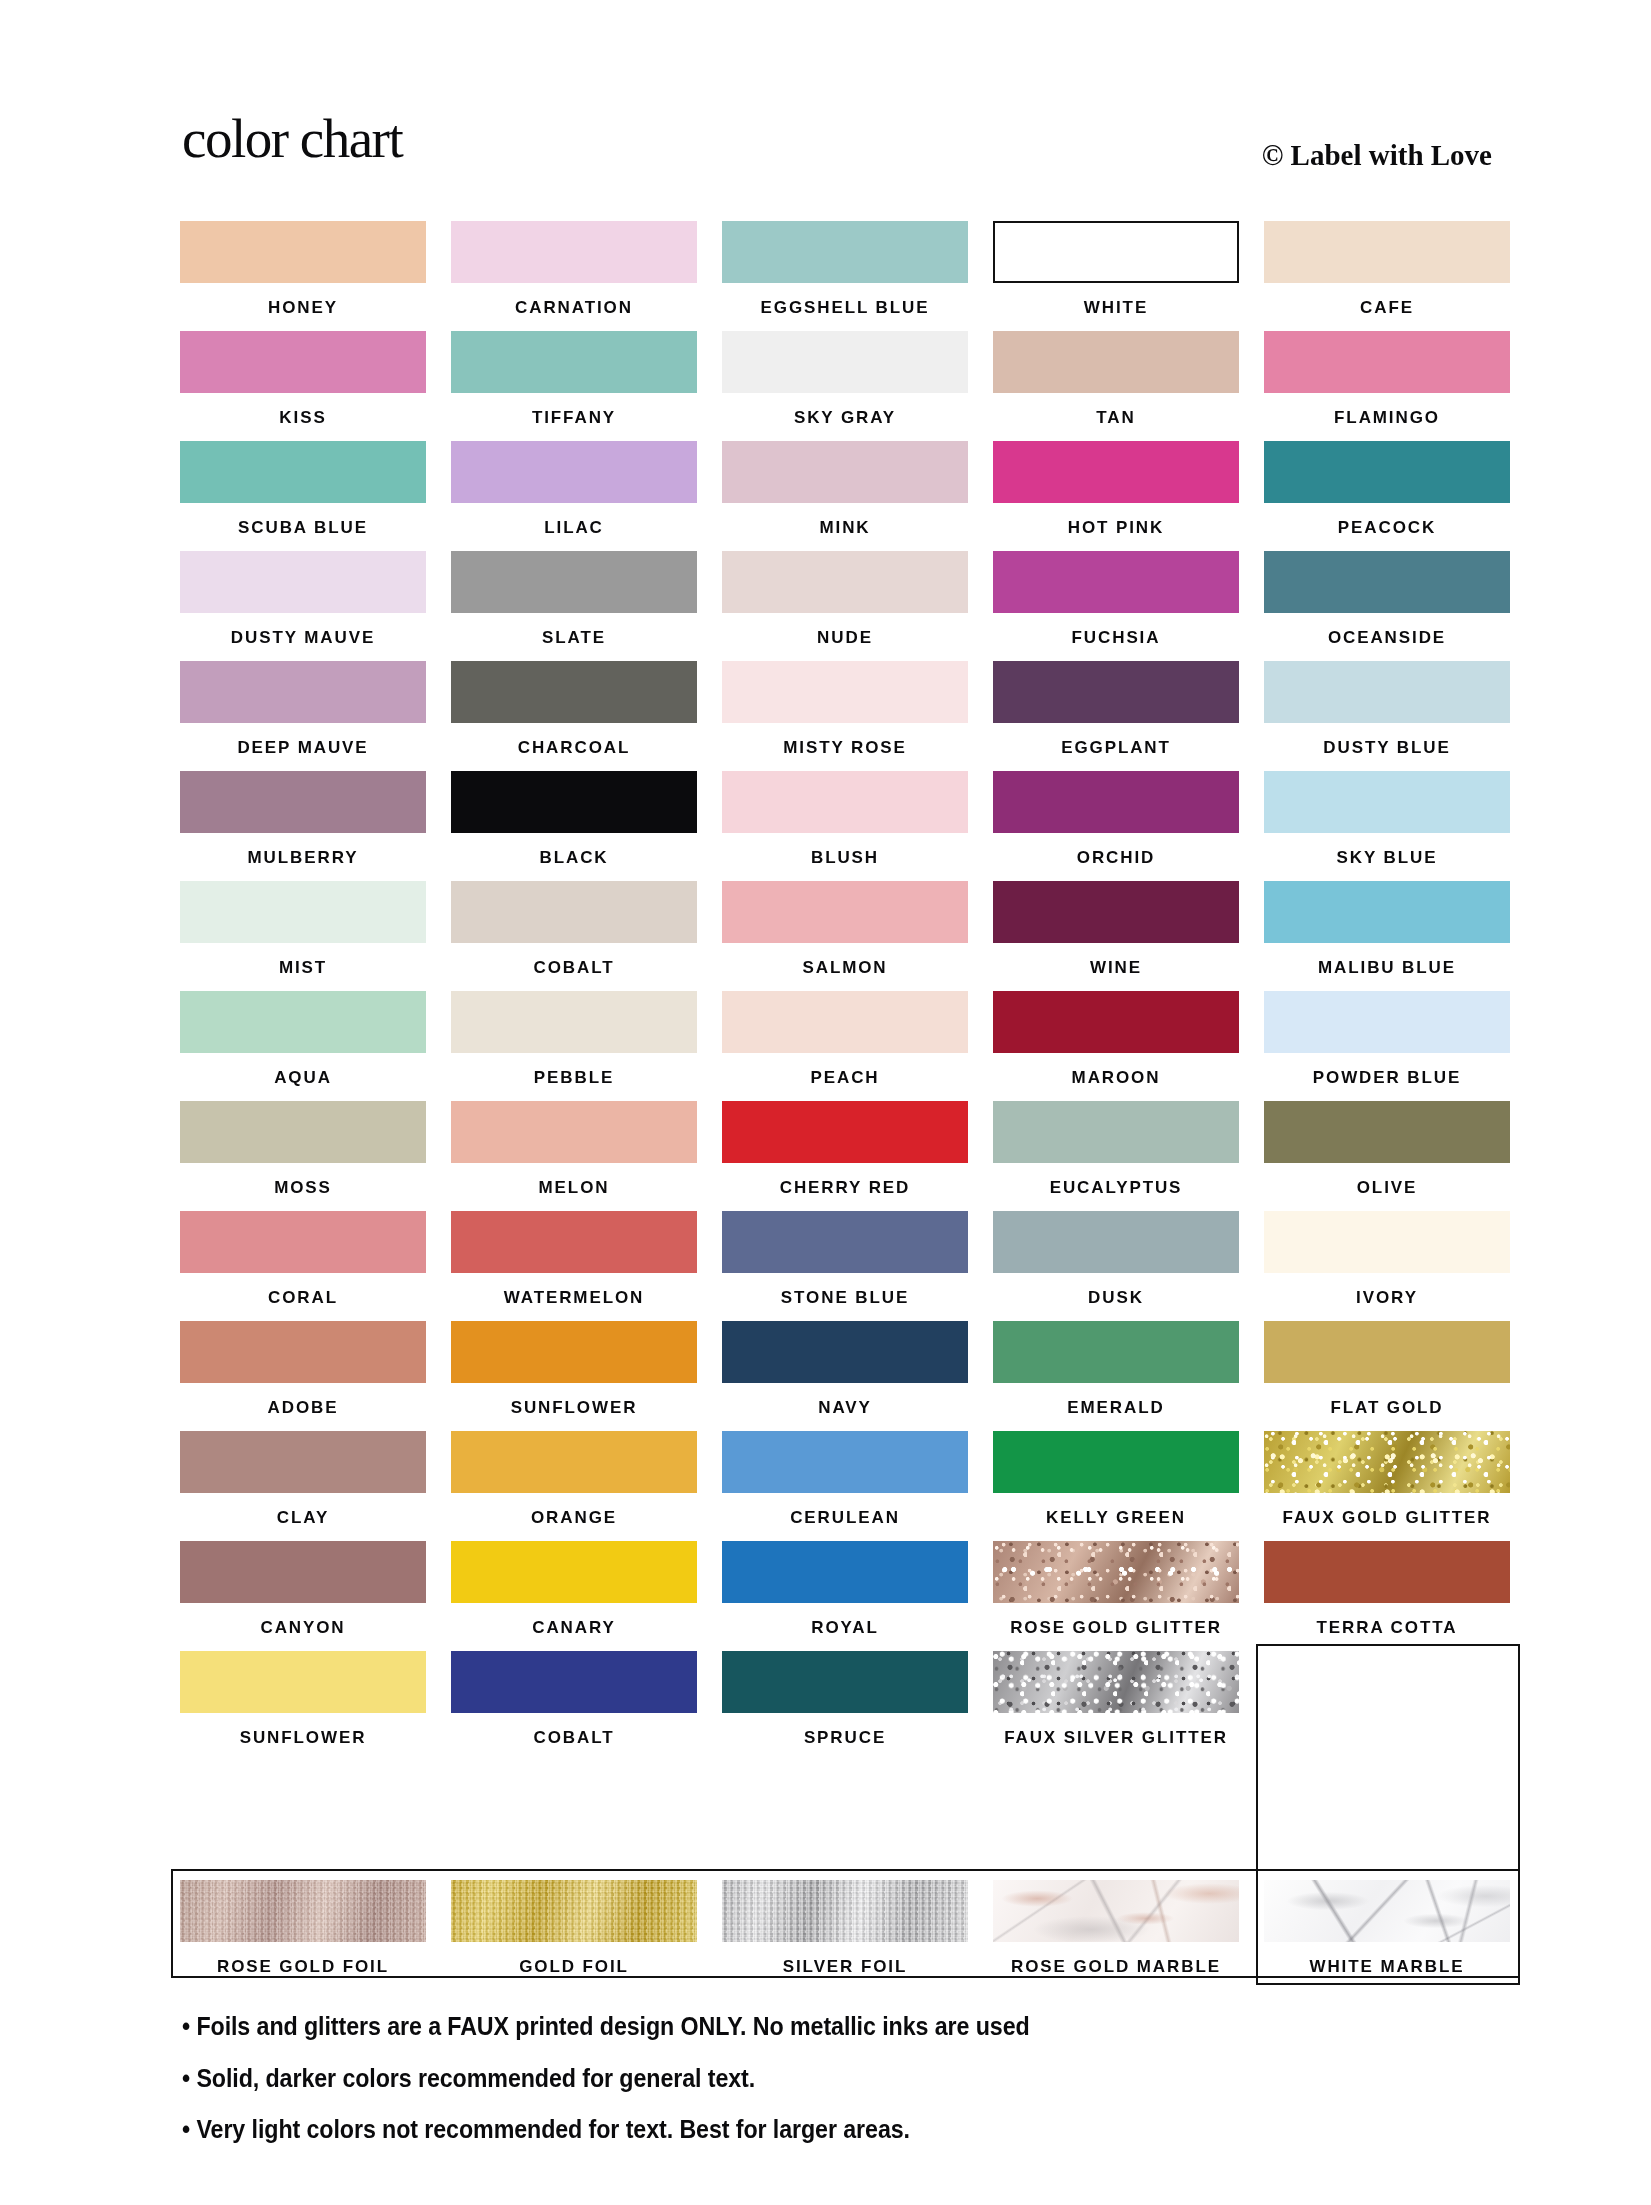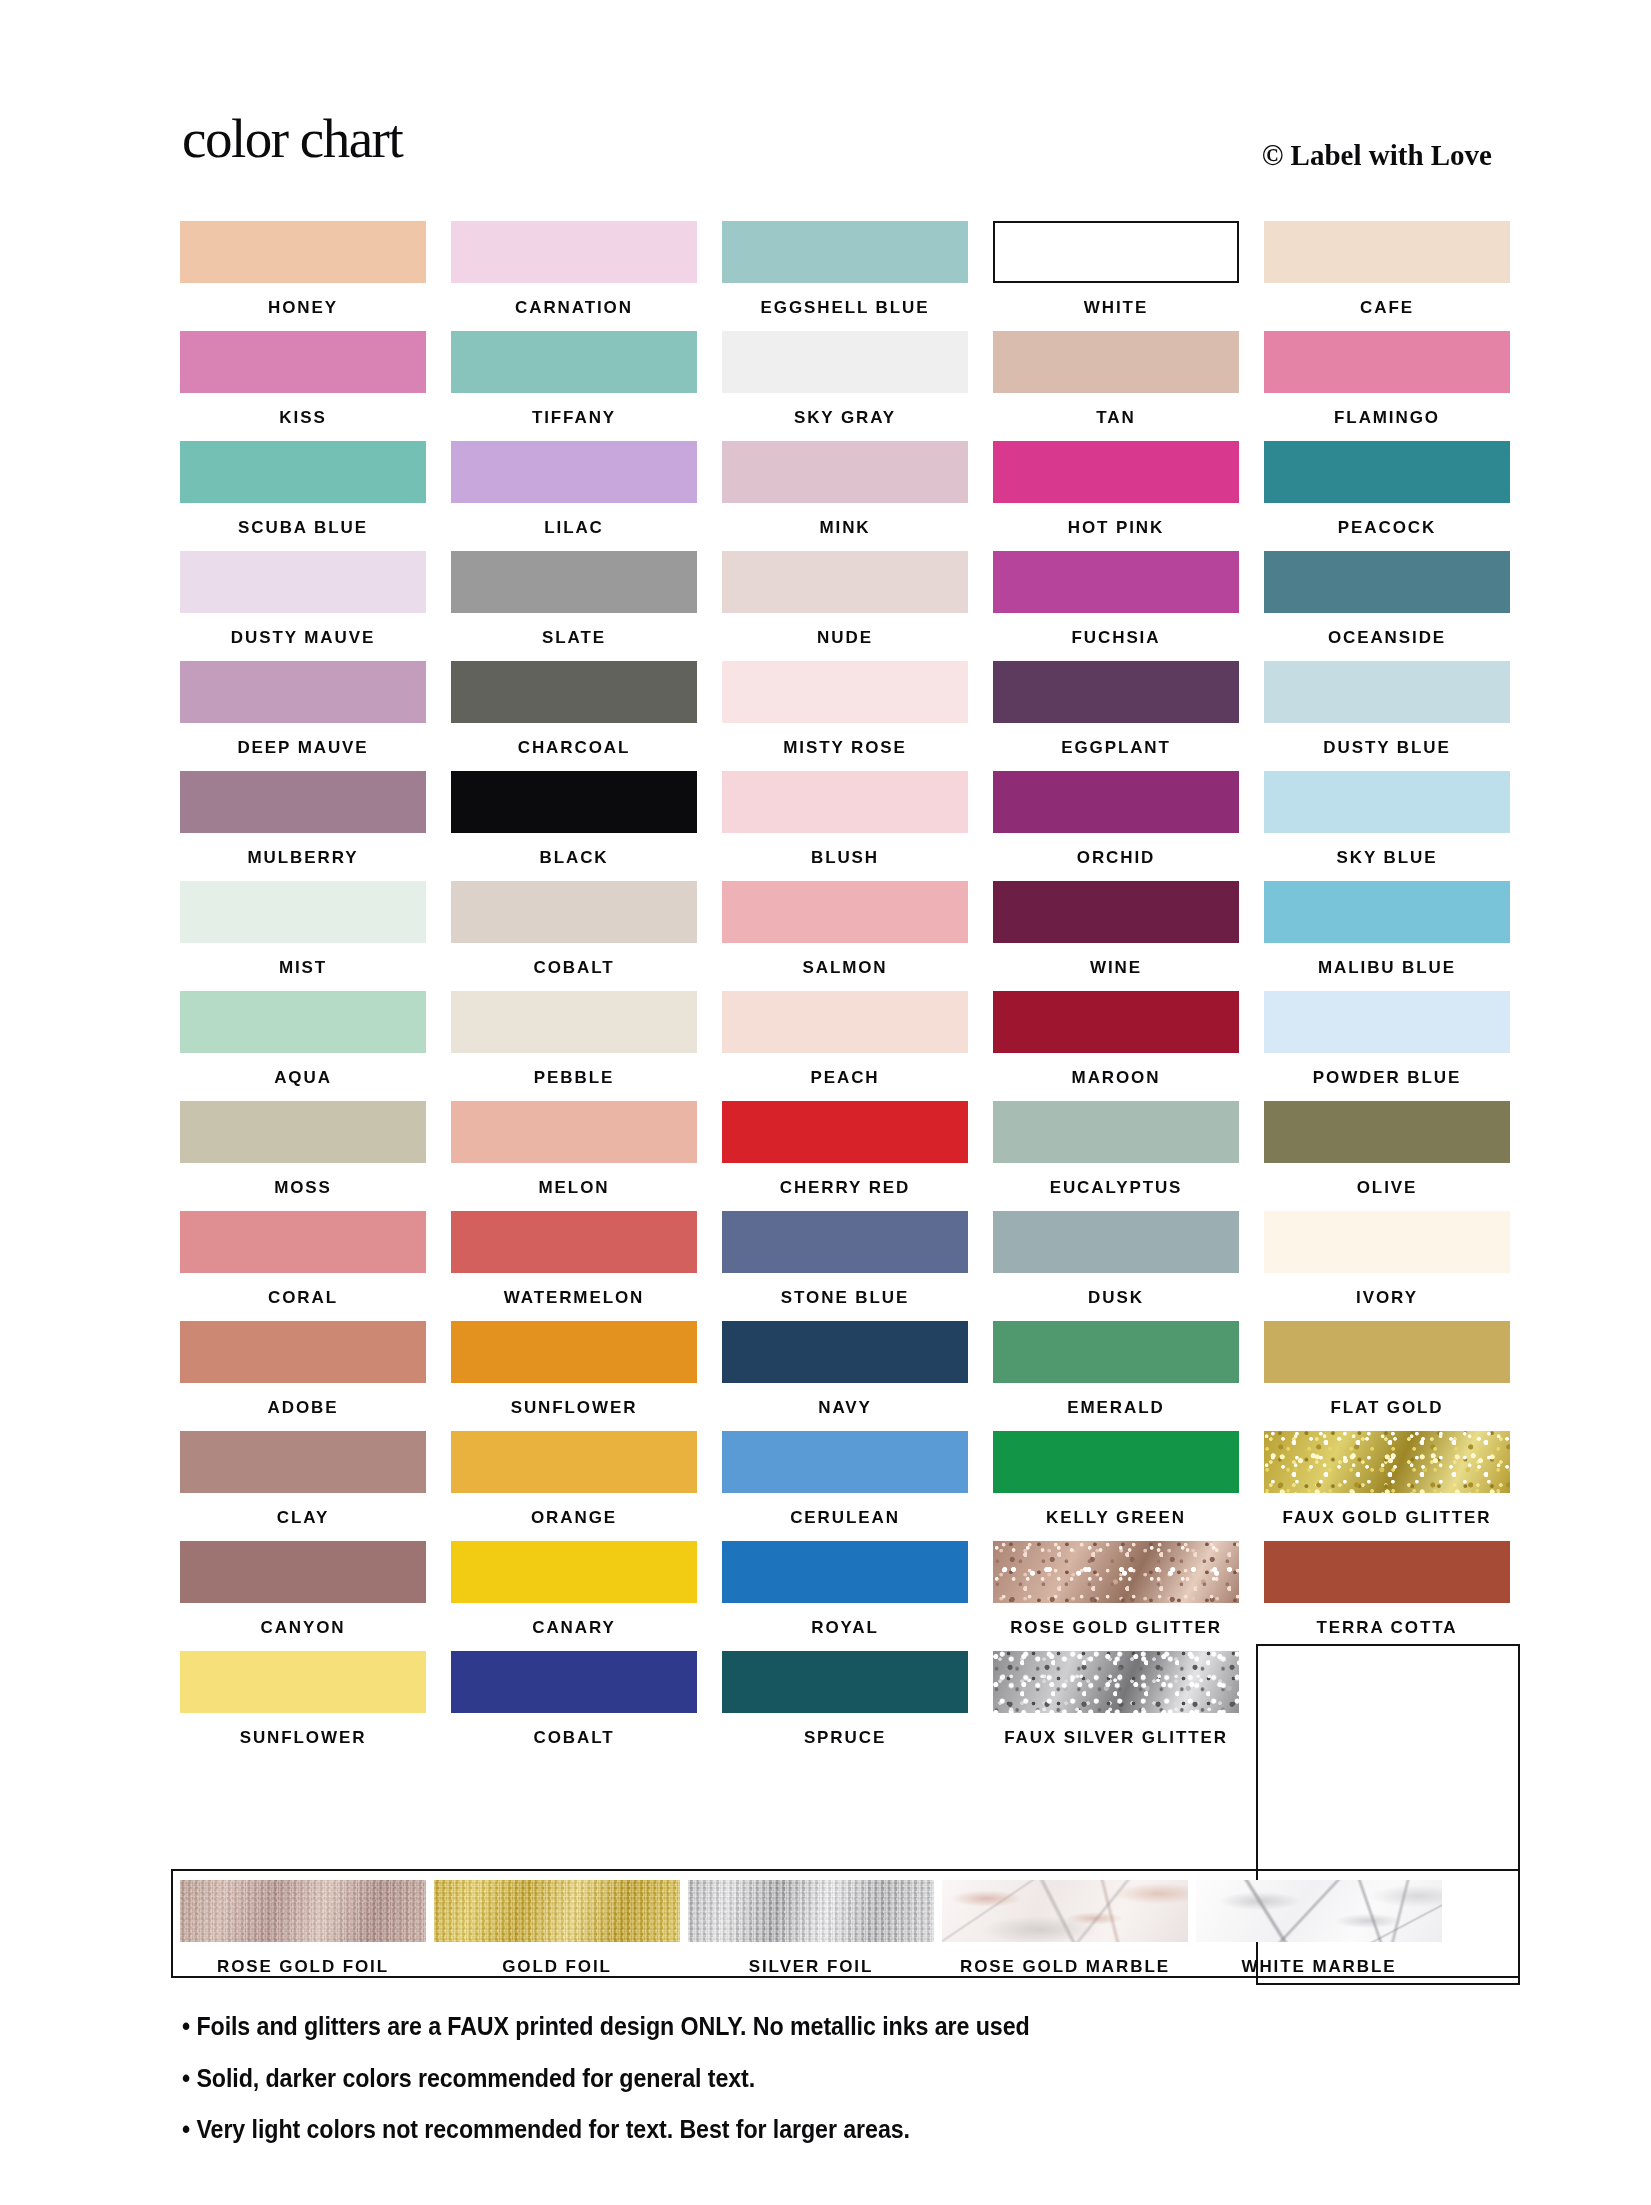--- a/index.html
+++ b/index.html
@@ -462,21 +462,21 @@
     </div>
     <div class="cell">
       <div class="chip tex-silver-glitter"></div>
       <div class="chip-label">FAUX SILVER GLITTER</div>
     </div>
   </div>
 
 <div class="outline-box" id="glitter-outline" style="left: 1256px; top: 1644px; width: 264px; height: 341px;"></div>
 <div class="outline-box" id="special-outline" style="left: 171px; top: 1869px; width: 1349px; height: 109px;"></div>
 
-<div id="special-row" style="position: absolute; left: 180px; top: 1880px; width: 1332px; display: grid; grid-template-columns: repeat(5, 246px); column-gap: 8px;">
+<div id="special-row" style="position: absolute; left: 180px; top: 1880px; width: 1332px; display: grid; grid-template-columns: repeat(5, 246px); column-gap: 25px;">
     <div class="cell" style="height: 103px;">
       <div class="chip tex-rosegold-foil"></div>
       <div class="chip-label">ROSE GOLD FOIL</div>
     </div>
     <div class="cell" style="height: 103px;">
       <div class="chip tex-gold-foil"></div>
       <div class="chip-label">GOLD FOIL</div>
     </div>
     <div class="cell" style="height: 103px;">
       <div class="chip tex-silver-foil"></div>

